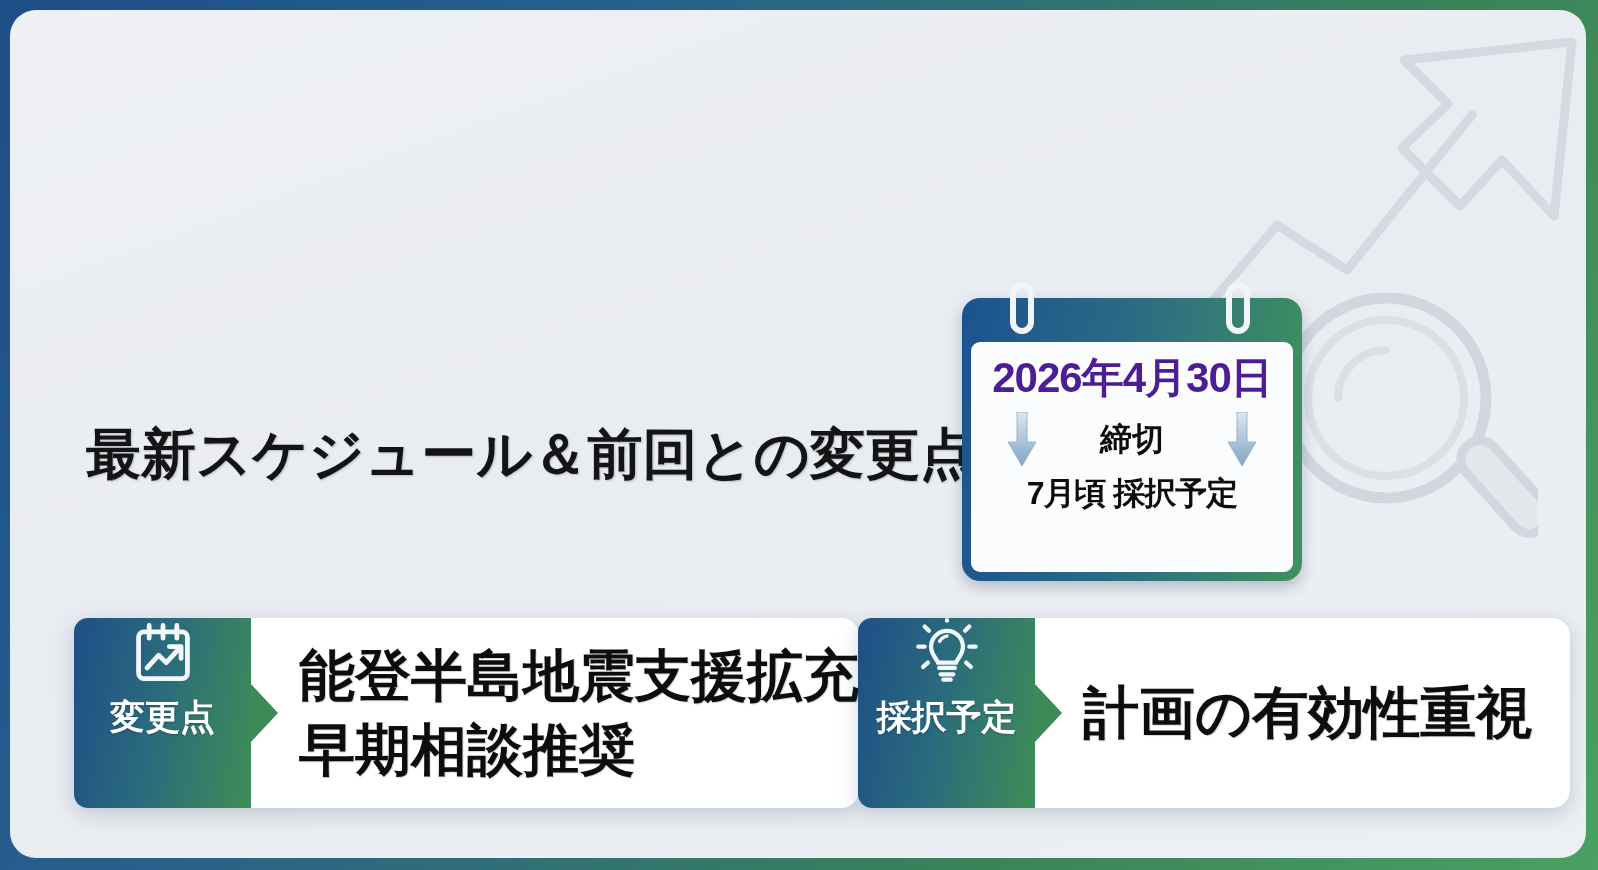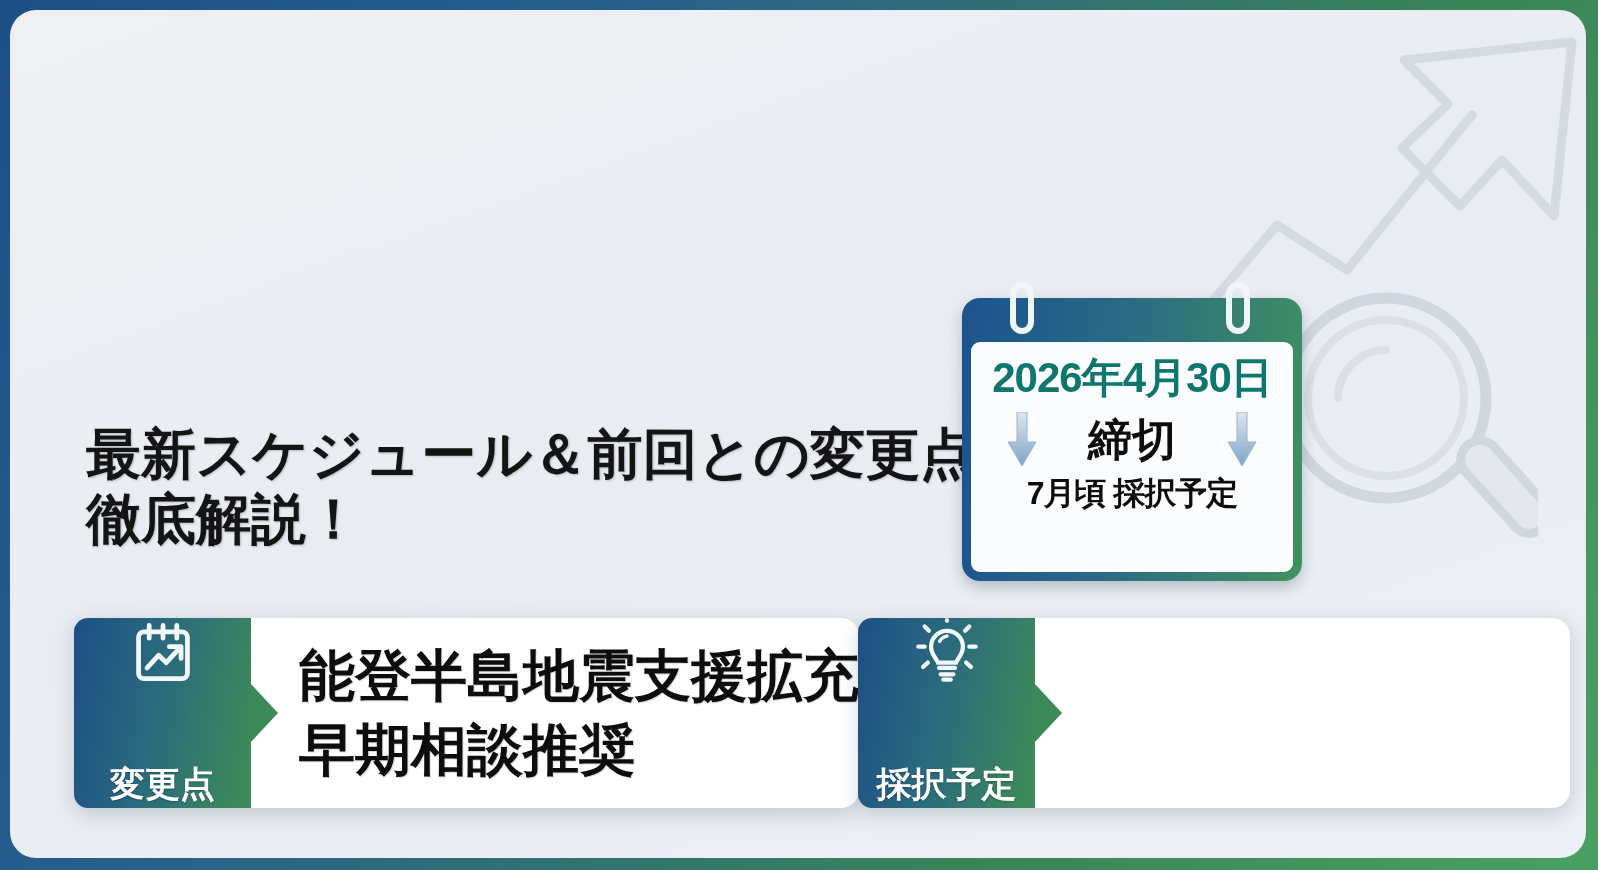--- a/index.html
+++ b/index.html
@@ -77,30 +77,30 @@
   #cal-body {
     position:relative;
     width:100%; height:100%;
     background:#fbfcfd;
     border-radius:9px;
     display:flex; flex-direction:column;
     align-items:center; justify-content:flex-start;
     padding-top:8px;
   }
   #cal-deadline-date {
-    font-size:42px; font-weight:bold; color:#0f766e;
+    font-size:42px; font-weight:bold; color:#4c1d95;
     white-space:nowrap; letter-spacing:-1px;
   }
   #cal-mid {
     position:relative; width:100%;
     display:flex; align-items:center; justify-content:center;
     height:68px;
   }
   #cal-deadline-label {
-    font-size:44px; font-weight:bold; color:#0d0d0d;
+    font-size:32px; font-weight:bold; color:#0d0d0d;
   }
   .cal-arrow { position:absolute; top:6px; width:30px; height:56px; }
   #cal-arrow-left  { left:36px; }
   #cal-arrow-right { right:36px; }
   #cal-result {
     font-size:32px; font-weight:bold; color:#0d0d0d;
     white-space:nowrap; letter-spacing:-1px; margin-top:-2px;
   }
 
   
@@ -111,21 +111,21 @@
   }
   #card-change { left:64px;  width:746px; }
   #card-point  { left:848px; width:712px; }
 
   .badge {
     position:relative;
     width:177px; flex:0 0 177px;
     border-radius:14px 0 0 14px;
     background:linear-gradient(100deg,#1d4f87 0%, #2a6a7d 45%, #3f8d56 100%);
     display:flex; flex-direction:column;
-    align-items:center; justify-content:space-between;
+    align-items:center; justify-content:flex-start;
     gap:6px;
     z-index:2;
   }
   .badge::after {
     content:"";
     position:absolute; right:-27px; top:50%;
     transform:translateY(-50%);
     width:0; height:0;
     border-top:30px solid transparent;
     border-bottom:30px solid transparent;
@@ -166,21 +166,20 @@
     <svg class="deco" id="deco-magnifier" viewBox="0 0 270 280" fill="none">
       <circle cx="118" cy="118" r="100" stroke="#c8d0d9" stroke-width="11"></circle>
       <circle cx="118" cy="118" r="78" stroke="#d6dce3" stroke-width="8"></circle>
       <path d="M70 118 a48 48 0 0 1 48 -48" stroke="#d6dce3" stroke-width="8" stroke-linecap="round"></path>
       <rect x="185" y="178" width="38" height="112" rx="19" transform="rotate(-42 185 178)" fill="#e2e7ec" stroke="#c8d0d9" stroke-width="9"></rect>
     </svg>
 
 
     <div id="subtitle">
       <div class="sub-line">最新スケジュール＆前回との変更点を</div>
-      <div class="sub-line">徹底解説！</div>
     </div>
 
     <div id="calendar">
       <div class="cal-ring" id="cal-ring-left"></div>
       <div class="cal-ring" id="cal-ring-right"></div>
 
       <div id="cal-body">
         <div id="cal-deadline-date">2026年4月30日</div>
 
         <div id="cal-mid">
@@ -231,17 +230,18 @@
       <div class="badge">
         <svg class="badge-icon" viewBox="0 0 64 64" fill="none">
           <path d="M32 12 a15 15 0 0 1 15 15 c0 7 -5 11 -6.5 15 h-17 C22 38 17 34 17 27 a15 15 0 0 1 15 -15 Z" stroke="#f2f7fb" stroke-width="4"></path>
           <path d="M24.5 47 h15 M26 53 h12 M28.5 58 h7" stroke="#f2f7fb" stroke-width="4" stroke-linecap="round"></path>
           <path d="M25 22 a10 10 0 0 1 7 -5" stroke="#f2f7fb" stroke-width="3.2" stroke-linecap="round"></path>
           <path d="M32 2 v0.5 M11 27 H5 M59 27 H53 M15 12 l-4 -4 M49 12 l4 -4 M14 42 l-4.5 4 M50 42 l4.5 4" stroke="#f2f7fb" stroke-width="4" stroke-linecap="round"></path>
         </svg>
         <span class="badge-label">採択予定</span>
       </div>
       <div class="card-body">
+        <div class="card-line">計画の有効性重視</div>
       </div>
     </div>
 
   </div>
 </div>
 
 </body></html>

